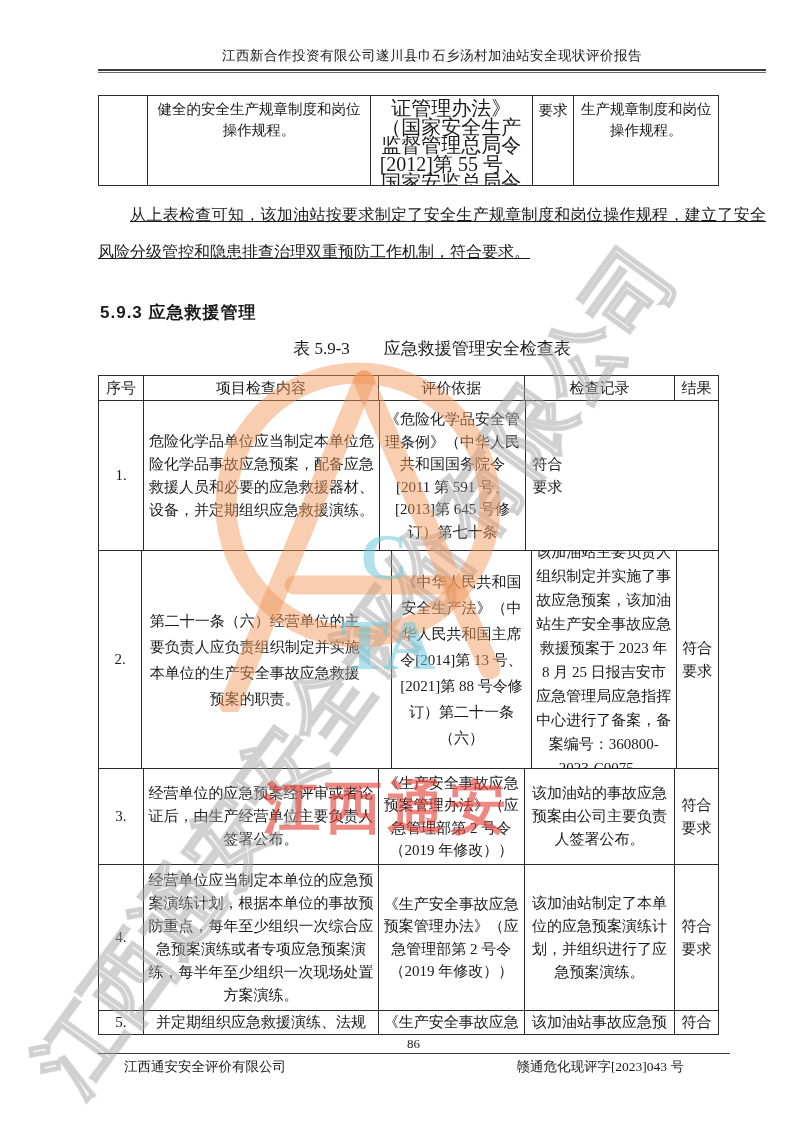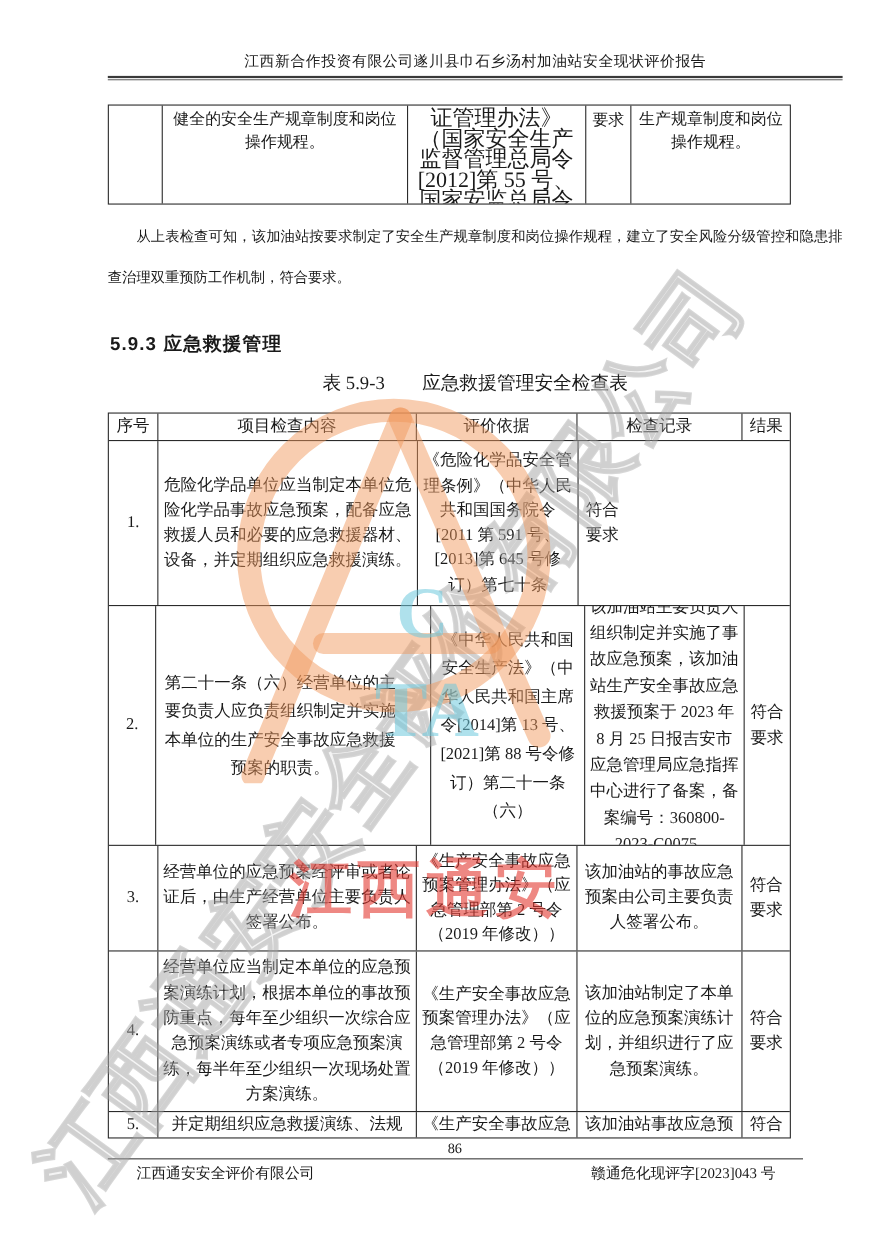--- a/index.html
+++ b/index.html
@@ -32,30 +32,30 @@
   .tc4{width:42px;font-size:14.5px;}
   
   .maintbl{left:66px;top:375px;width:621px;}
   .c0{width:44px;}.c1{width:236px;}.c2{width:146px;line-height:22.5px;}
   .c3{width:151px;}.c4{width:44px;}
   .hrow{height:24px;}.r1{height:150px;}.r2{height:218px;}
   .r3{height:96px;}.r4{height:146px;}.r5{height:24px;}
   .hrow .cell{font-size:15px;}
   
   .para{position:absolute;left:66px;top:196px;width:668px;
-    font-size:13px;line-height:37px;text-align:justify;text-indent:2em;}
+    font-size:16px;line-height:37px;text-align:justify;text-indent:2em;text-decoration:underline;}
   .s-head{position:absolute;left:68px;top:301px;font-size:17px;font-weight:bold;
     font-family:"Liberation Sans","DejaVu Sans",sans-serif;letter-spacing:1px;}
   .caption{position:absolute;left:66px;top:337px;width:668px;text-align:center;font-size:17px;font-family:Liberation Serif, serif;}
   .caption .gap{display:inline-block;width:34px;}
   
   .pageno{position:absolute;left:71px;top:1036px;width:621px;text-align:center;font-size:13px;}
   .ftr-rule{position:absolute;left:66px;top:1053px;width:632px;border-top:1.5px solid #3a3a3a;}
   .ftr-left{position:absolute;left:92px;top:1058px;font-size:13.5px;}
-  .ftr-right{position:absolute;top:1058px;left:489px;width:184px;text-align:right;font-size:13.5px;}
+  .ftr-right{position:absolute;top:1058px;left:468px;width:184px;text-align:right;font-size:13.5px;}
   
   .wm{position:absolute;inset:0;pointer-events:none;z-index:6;}
   .wm-diag{position:absolute;left:355px;top:670px;transform:translate(-50%,-50%) rotate(-54deg);
     white-space:nowrap;font-size:85px;font-weight:bold;letter-spacing:0px;
     color:rgba(205,205,205,0.22);-webkit-text-stroke:2px rgba(150,150,150,0.38);}
   .wm-red{position:absolute;left:263px;top:770px;font-size:57px;font-weight:bold;
     letter-spacing:5px;color:rgba(226,56,48,0.60);white-space:nowrap;}
   .wm-logo{position:absolute;left:188px;top:337px;}
   .content{position:relative;z-index:1;}
 </style>

